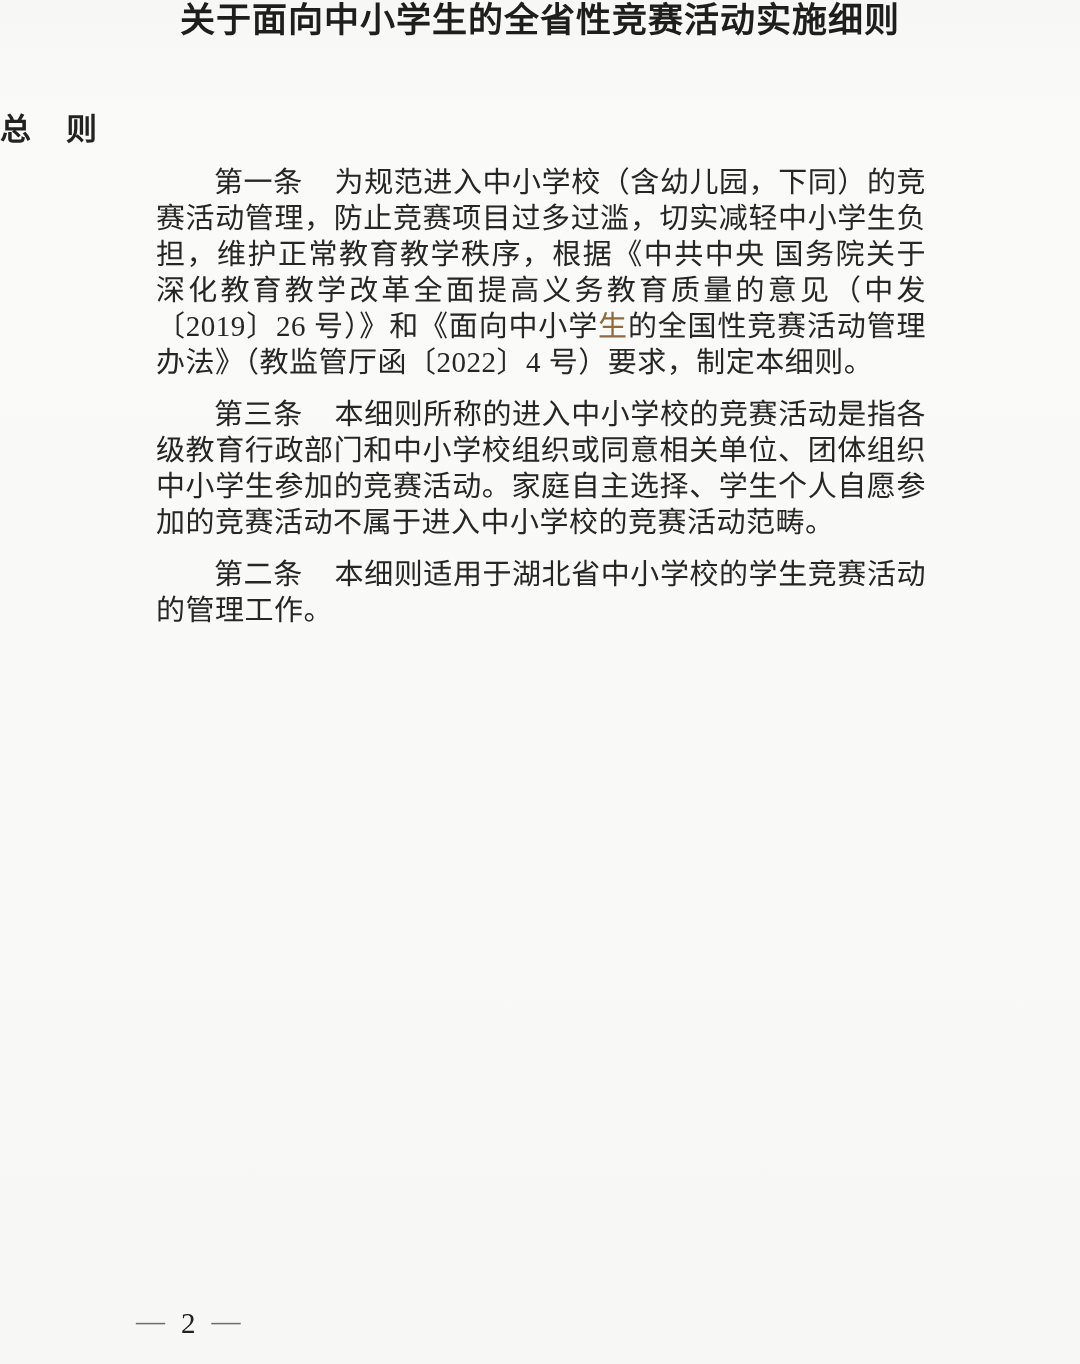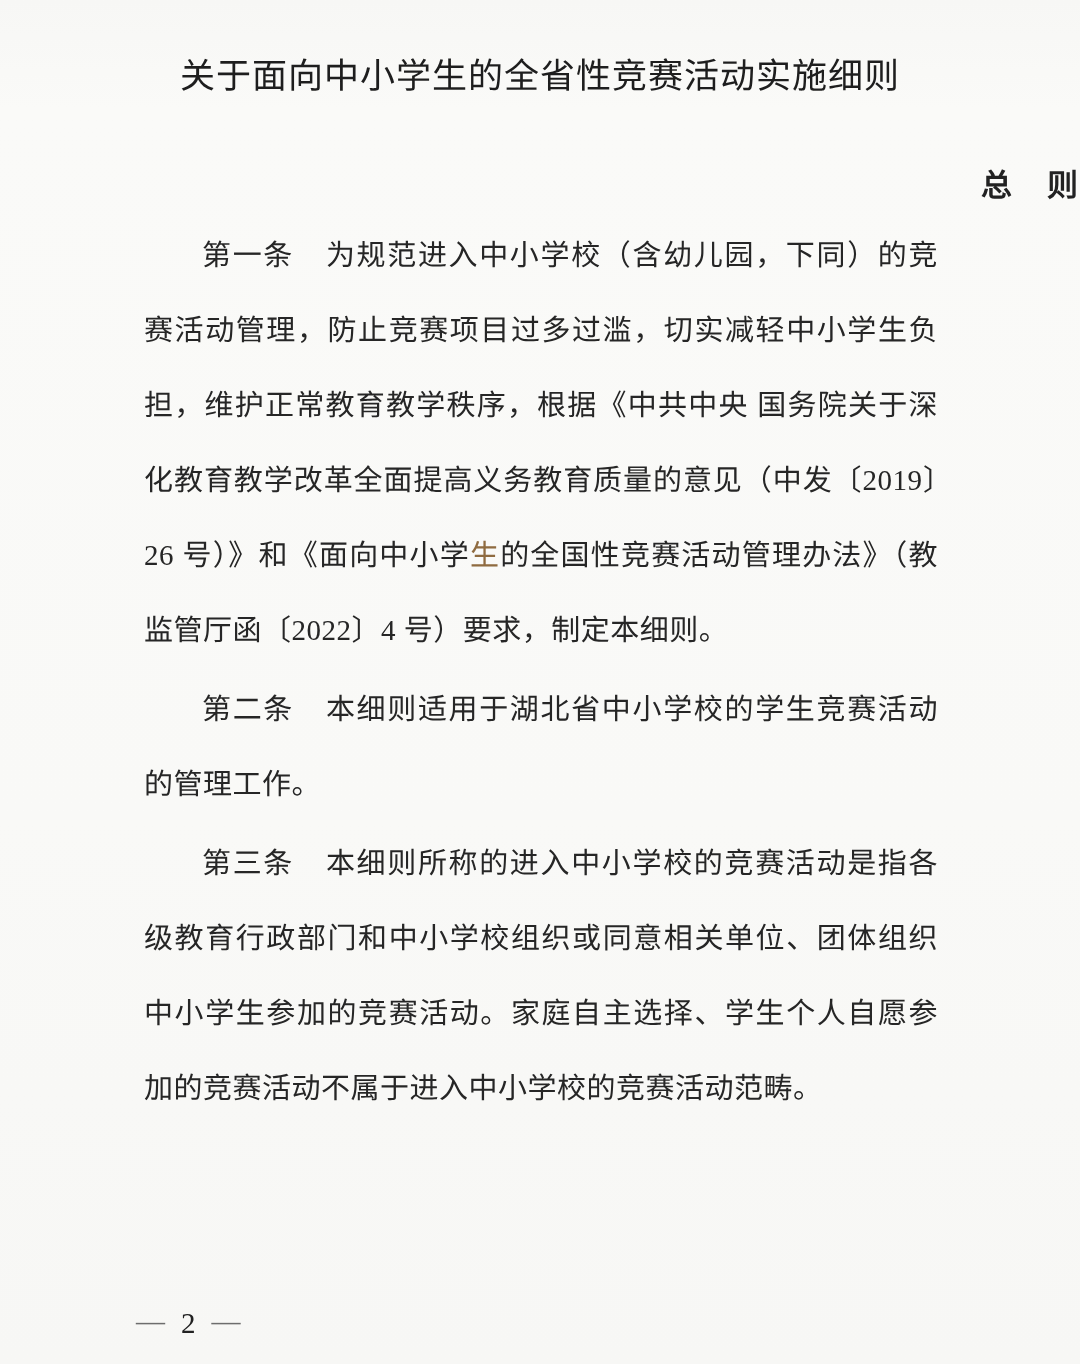--- a/index.html
+++ b/index.html
@@ -13,45 +13,44 @@
     height: 1364px;
     margin: 0 auto;
     background: #f9f9f7;
     background-image: linear-gradient(180deg, #f7f7f5 0%, #fafaf8 8%, #f9f9f7 60%, #f7f7f5 100%);
     color: #262626;
     font-family: "Liberation Serif", "DejaVu Serif", serif;
     overflow: hidden;
   }
   .doc-title {
     margin: 0;
-    padding-top: 56px;
     text-align: center;
     font-size: 35px;
     line-height: 42px;
-    font-weight: normal;
+    font-weight: bold;
     letter-spacing: 1px;
     color: #1e1e1e;
   }
   .section-heading {
     margin: 70px 0 0 0;
-    text-align: right;
+    text-align: left;
     font-size: 31px;
     line-height: 36px;
     font-weight: bold;
     letter-spacing: 2px;
     color: #222222;
   }
   .content {
     margin-top: 14px;
     padding: 0 138px 0 140px;
   }
   .para {
-    margin: 4px;
+    margin: 16px;
     font-size: 29px;
-    line-height: 75px;
+    line-height: 36px;
     text-align: justify;
     text-indent: 2em;
     letter-spacing: 0.5px;
     color: #262626;
   }
   .article-label {
     margin-right: 1.1em;
   }
   .tinted-char {
     color: #8f6b40;
@@ -80,22 +79,22 @@
 <div class="page">
 
   <h1 class="doc-title">关于面向中小学生的全省性竞赛活动实施细则</h1>
 
   <h2 class="section-heading">总　则</h2>
 
   <div class="content">
 
     <p class="para"><span class="article-label">第一条</span><span>为规范进入中小学校（含幼儿园，下同）的竞赛活动管理，防止竞赛项目过多过滥，切实减轻中小学生负担，维护正常教育教学秩序，根据《中共中央 国务院关于深化教育教学改革全面提高义务教育质量的意见（中发〔2019〕26 号）》和《面向中小学</span><span class="tinted-char">生</span><span>的全国性竞赛活动管理办法》（教监管厅函〔2022〕4 号）要求，制定本细则。</span></p>
 
+    <p class="para"><span class="article-label">第三条</span><span>本细则所称的进入中小学校的竞赛活动是指各级教育行政部门和中小学校组织或同意相关单位、团体组织中小学生参加的竞赛活动。家庭自主选择、学生个人自愿参加的竞赛活动不属于进入中小学校的竞赛活动范畴。</span></p>
+
     <p class="para"><span class="article-label">第二条</span><span>本细则适用于湖北省中小学校的学生竞赛活动的管理工作。</span></p>
-
-    <p class="para"><span class="article-label">第三条</span><span>本细则所称的进入中小学校的竞赛活动是指各级教育行政部门和中小学校组织或同意相关单位、团体组织中小学生参加的竞赛活动。家庭自主选择、学生个人自愿参加的竞赛活动不属于进入中小学校的竞赛活动范畴。</span></p>
 
 
   </div>
 
   <div class="page-footer"><span class="footer-dash">—</span><span class="footer-num">2</span><span class="footer-dash">—</span></div>
 
 </div>
 
 </body></html>

